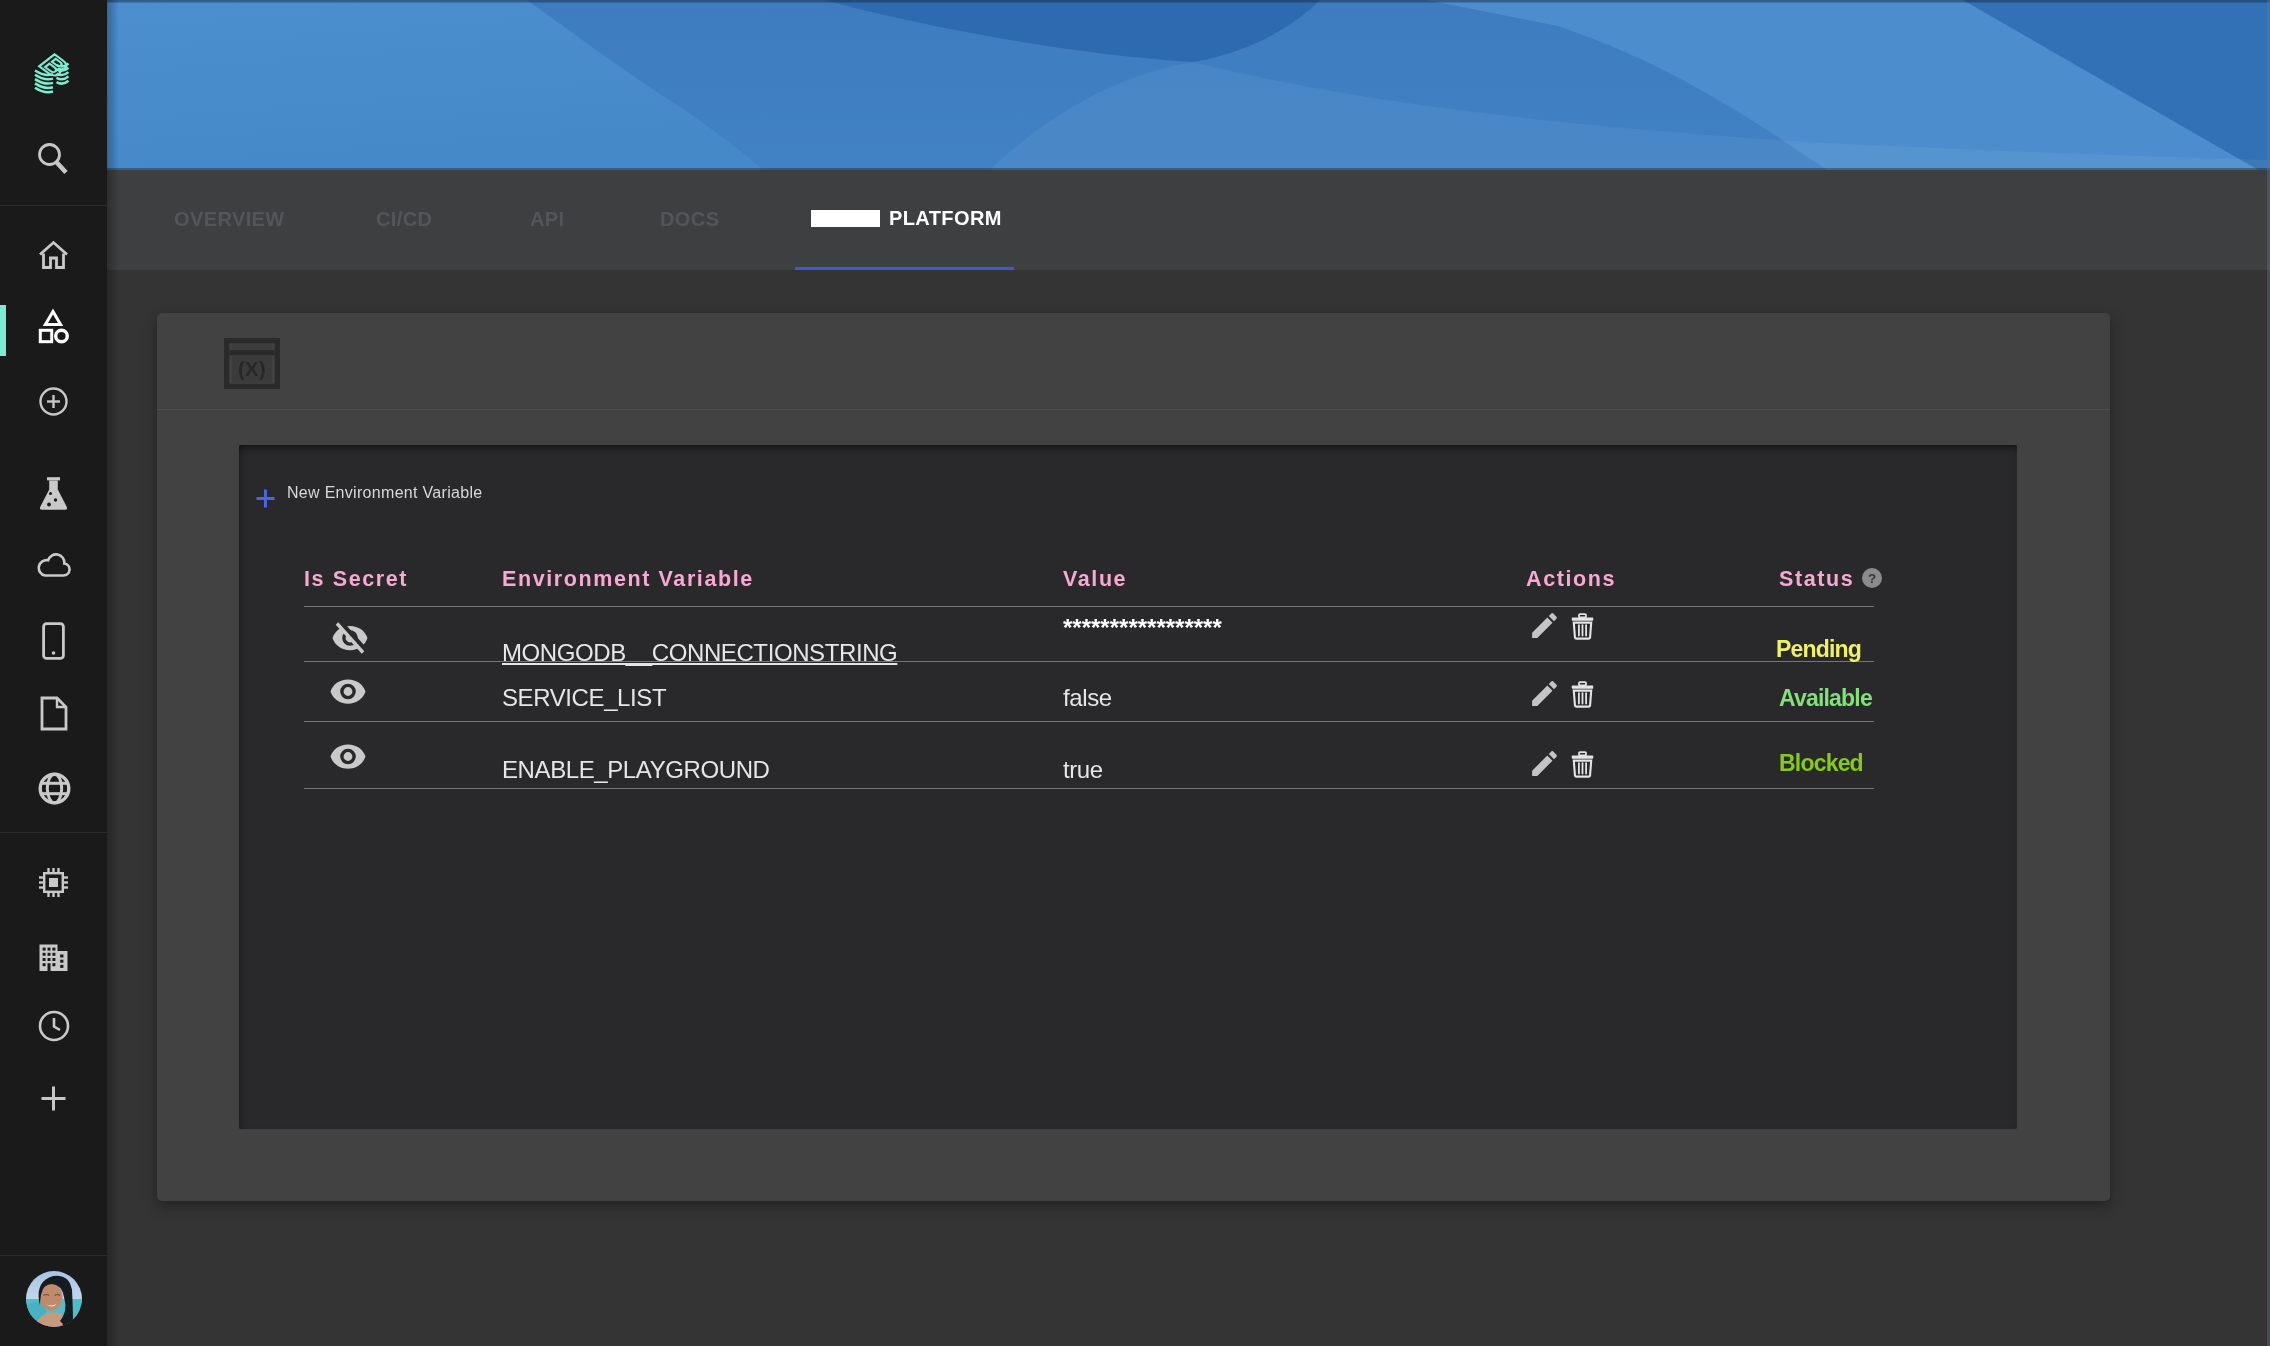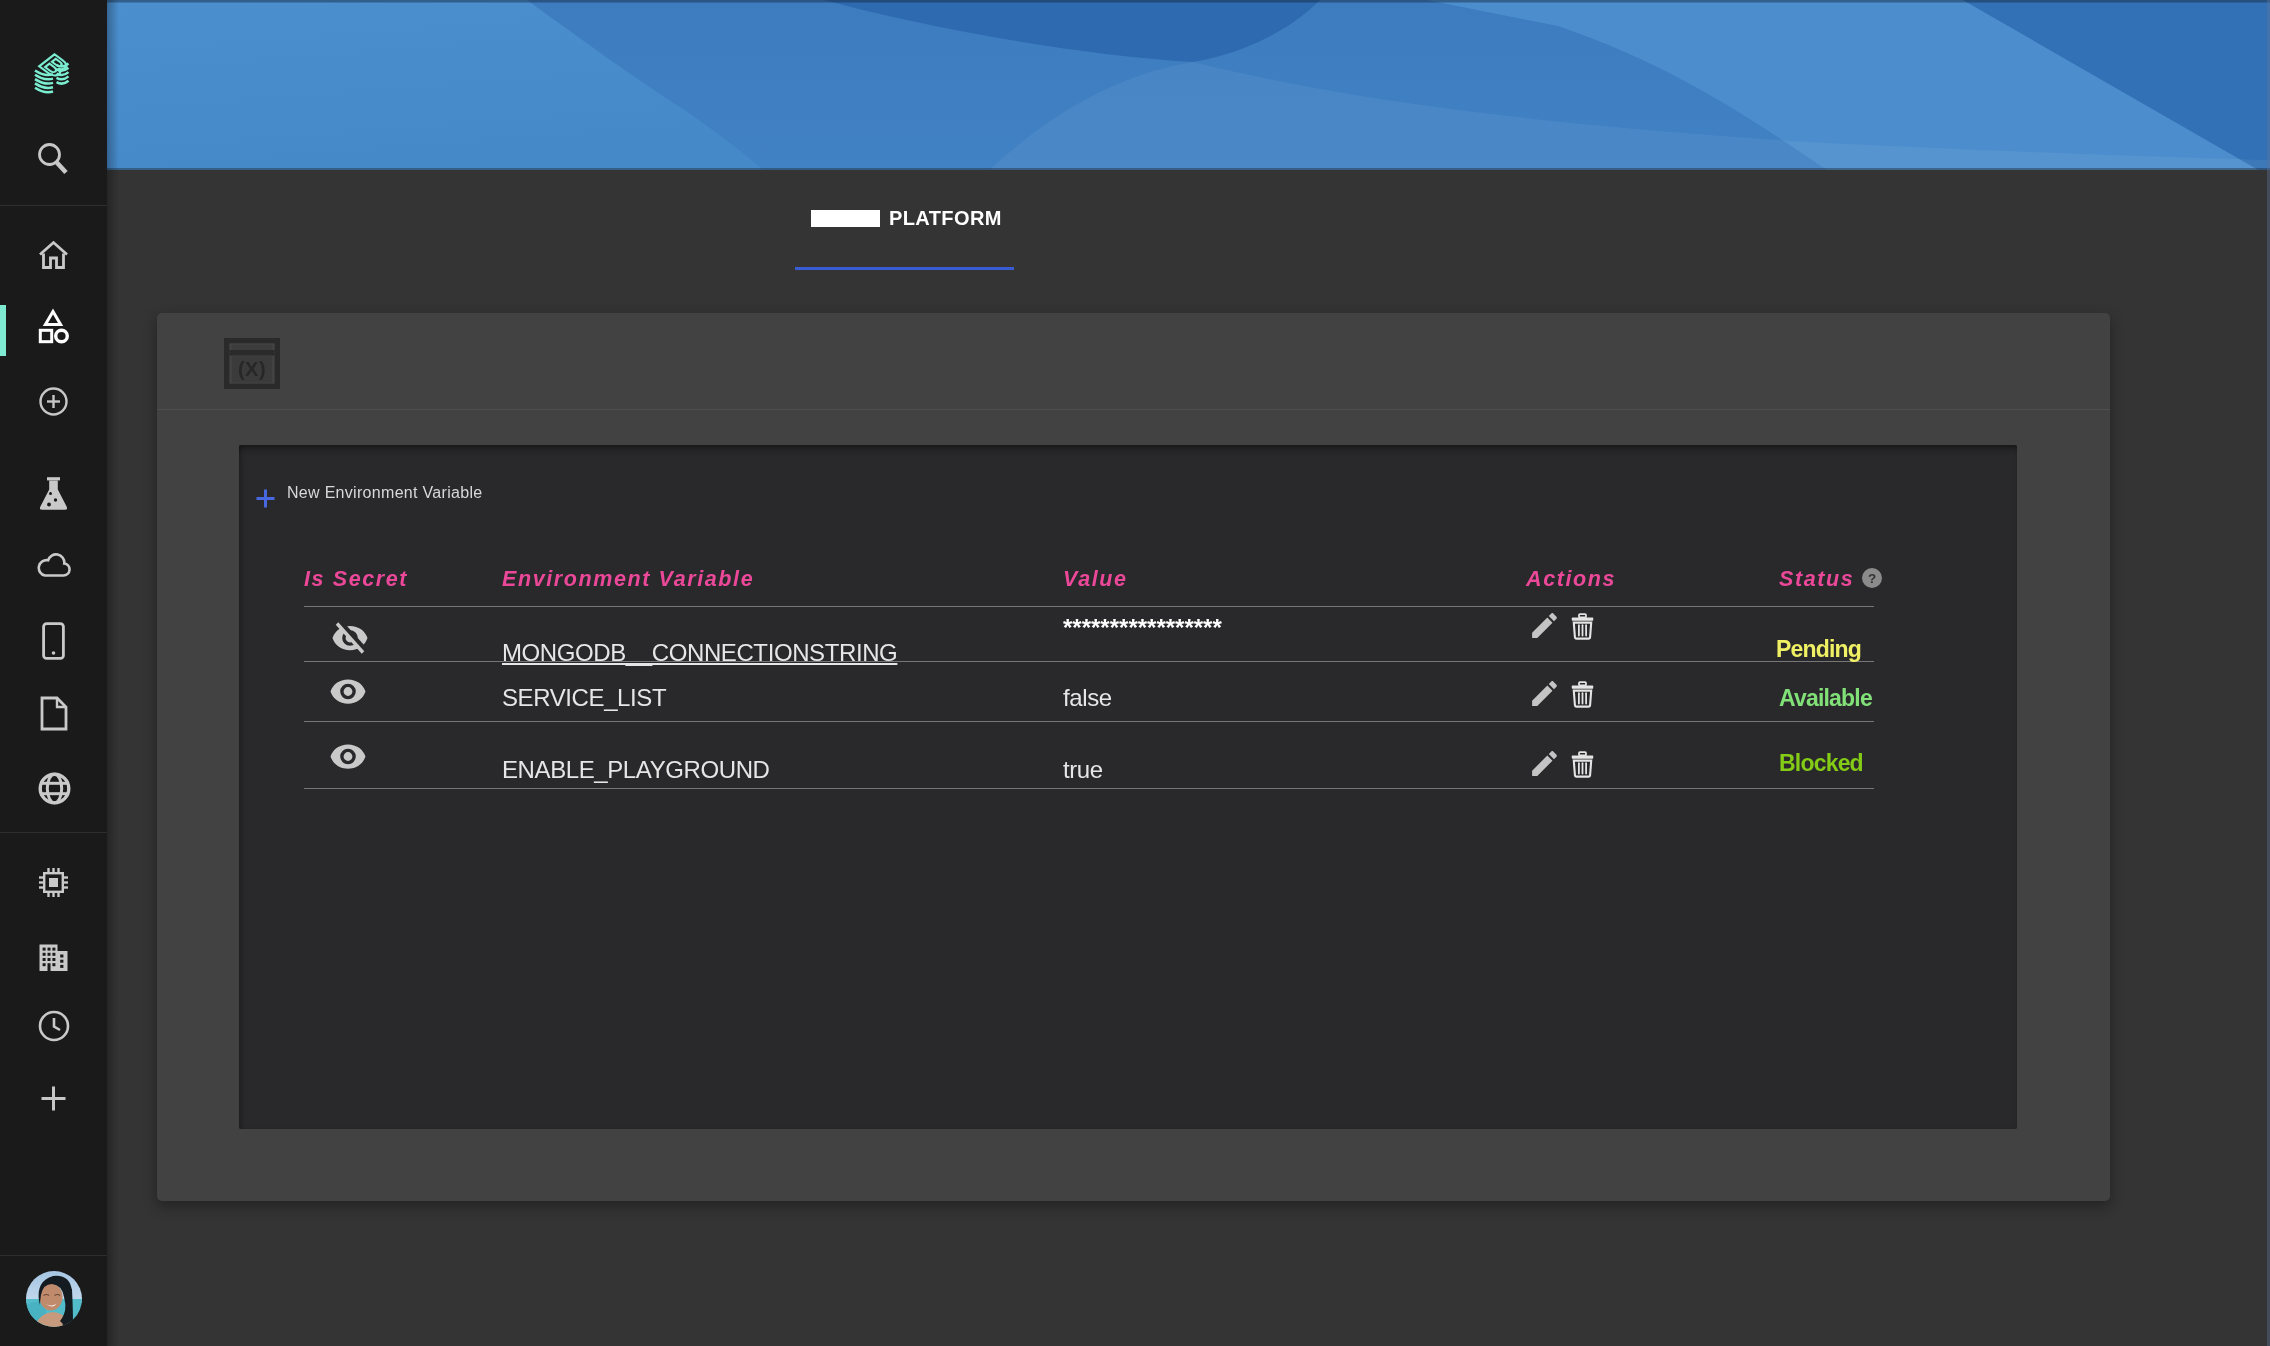--- a/index.html
+++ b/index.html
@@ -25,21 +25,21 @@
            border-radius:5px; box-shadow:0 5px 14px rgba(0,0,0,0.35); }
   #ptitle { position:absolute; left:297px; top:346px; font-size:34px; font-weight:bold;
             color:#fcfcfc; letter-spacing:2.45px; }
   #pdivider { position:absolute; left:157px; top:409px; width:1953px; height:1px; background:#4e4e4e; }
   #inner { position:absolute; left:239px; top:445px; width:1778px; height:684px;
            background:#29292b; border-radius:2px;
            box-shadow: inset 0 7px 9px -5px rgba(0,0,0,0.55), inset 4px 0 6px -4px rgba(0,0,0,0.4); }
   #newvar { position:absolute; left:287px; top:484px; font-size:16px; color:#d8d8d8; letter-spacing:0.3px; }
 
   
-  .th { position:absolute; font-size:21.5px; font-weight:bold; color:#ec4899; letter-spacing:1.6px;font-style:italic; }
+  .th { position:absolute; font-size:21.5px; font-weight:bold; color:#f9a8d4; letter-spacing:1.6px; }
   .cell { position:absolute; font-size:24px; color:#e6e6e6; letter-spacing:-0.4px; }
   .tdiv { position:absolute; left:304px; width:1570px; height:1px; background:#767676; }
   .status { position:absolute; font-size:23px; font-weight:bold; letter-spacing:-0.8px; }
 
   
   #sidebar { left:0; top:0; width:107px; height:1346px; background:#1a1a1a; }
   .sdiv { position:absolute; left:0; width:107px; height:1px; background:#2d2d2d; }
   #activebar { position:absolute; left:0; top:305px; width:6px; height:51px; background:#7eead2; }
   .icon { position:absolute; }
 </style>
@@ -68,20 +68,26 @@
       <path d="M1320,0 L1856,0 L2155,172 L1723,172 C1650,123 1573,68 1451,26 Z" fill="#4c8ecd"></path>
 
       <path d="M1856,0 L2163,0 L2163,172 L2155,172 Z" fill="#3271b5"></path>
 
       <path d="M1086,62 C1260,105 1450,125 1700,142 C1900,152 2080,158 2163,160 L2163,172 L880,172 C945,112 1010,75 1086,62 Z" fill="rgba(255,255,255,0.055)"></path>
     <rect x="0" y="0" width="2163" height="2.5" fill="rgba(21,38,59,0.45)"></rect>
       <rect x="0" y="168" width="2163" height="2" fill="rgba(24,30,35,0.4)"></rect>
     </svg>
   </div>
 
+  <div id="tabbar" class="abs">
+    <span class="tab" style="left:67px;">OVERVIEW</span>
+    <span class="tab" style="left:269px;">CI/CD</span>
+    <span class="tab" style="left:423px;">API</span>
+    <span class="tab" style="left:553px;">DOCS</span>
+  </div>
   <div id="whitebox"></div>
   <div id="plat">PLATFORM</div>
   <div id="underline"></div>
 
   <div id="panel" class="abs"></div>
   <div class="abs" style="left:224px; top:338px;">
     <svg width="56" height="51" viewBox="0 0 56 51">
       <rect x="2.5" y="2.5" width="51" height="46" fill="none" stroke="#2a2a2a" stroke-width="5.5"></rect>
       <rect x="8" y="6.5" width="40" height="5.5" fill="#3c3c3c"></rect>
       <rect x="5.5" y="12" width="45" height="5.5" fill="#2a2a2a"></rect>

